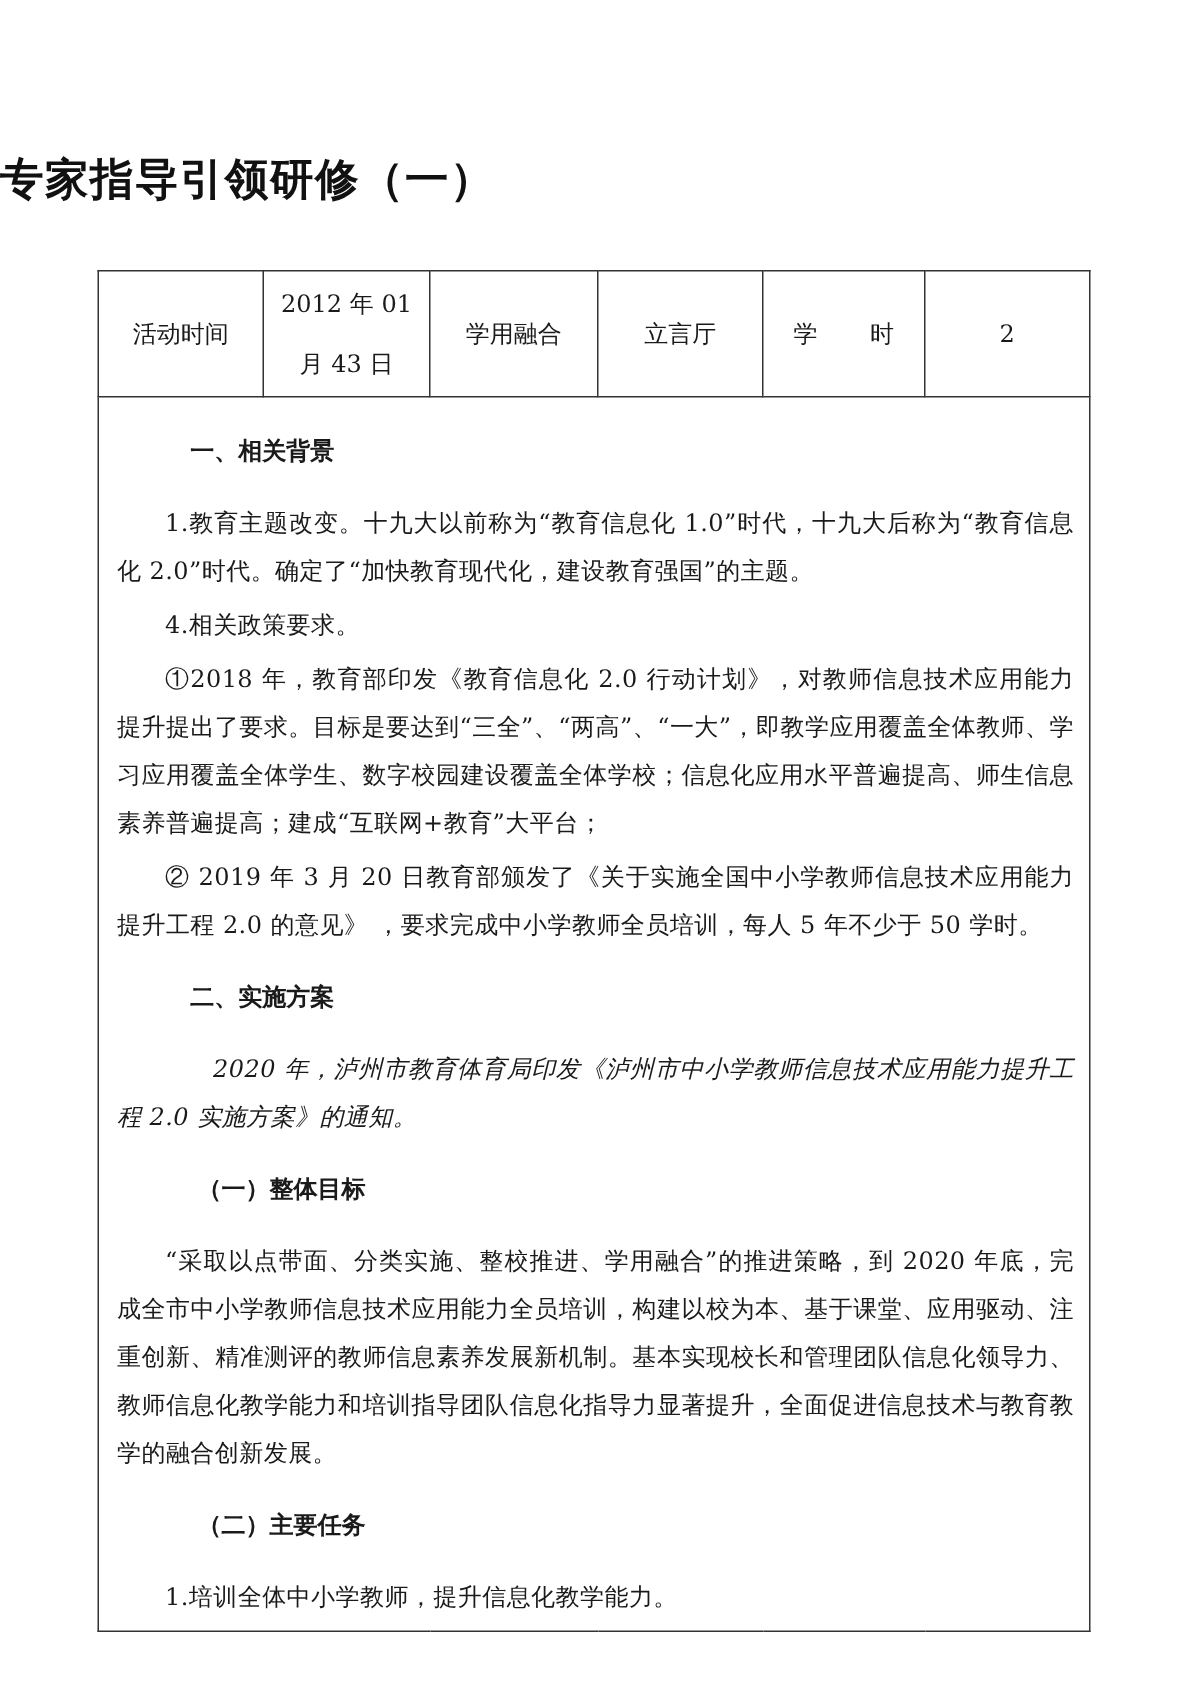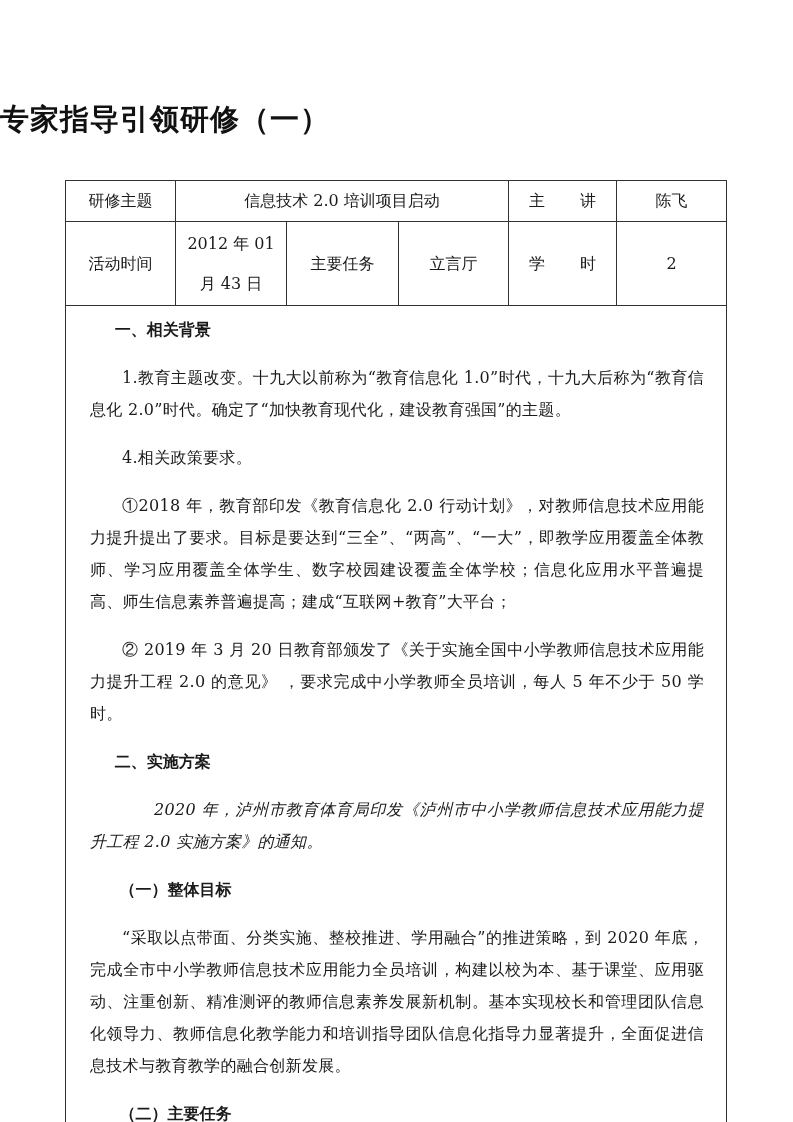--- a/index.html
+++ b/index.html
@@ -55,69 +55,58 @@
     }
     .body-cell {
       text-align: left !important;
       vertical-align: top !important;
       padding: 4px 6px 2px 8px !important;
       height: 696px;
     }
     .p {
       font-size: 16px;
       line-height: 32px;
-      margin: 16px;
+      margin: 4px;
       text-align: justify;
       text-indent: 2em;
       letter-spacing: 0.3px;
     }
     .p.indent3 { text-indent: 4em; font-style: italic; }
     .h {
       font-family: "DejaVu Sans", "Liberation Sans", sans-serif;
       font-weight: bold;
       font-size: 16px;
       line-height: 32px;
-      margin: 4px;
+      margin: 16px;
       text-indent: 2.3em;
     }
     .h.sub { text-indent: 2.6em; }
   </style>
 </head>
 <body>
 
 <div class="page-title">专家指导引领研修（一）</div>
 
 <table class="doc-table">
   <colgroup>
     <col style="width:110px">
     <col style="width:111px">
     <col style="width:112px">
     <col style="width:110px">
     <col style="width:108px">
     <col style="width:110px">
   </colgroup>
   <tbody>
-      <tr class="row1">
-    <td>研修主题</td>
-    <td colspan="3">信息技术 2.0 培训项目启动</td>
-    <td>
-      <div class="spread">
-        <span>主</span>
-        <span>讲</span>
-      </div>
-    </td>
-    <td>陈飞</td>
-  </tr>
   <tr class="row2">
     <td>活动时间</td>
     <td class="date-cell">
       <div>2012 年 01</div>
       <div>月 43 日</div>
     </td>
-    <td>主要任务</td>
+    <td>学用融合</td>
     <td>立言厅</td>
     <td>
       <div class="spread">
         <span>学</span>
         <span>时</span>
       </div>
     </td>
     <td>2</td>
   </tr>
   <tr>

